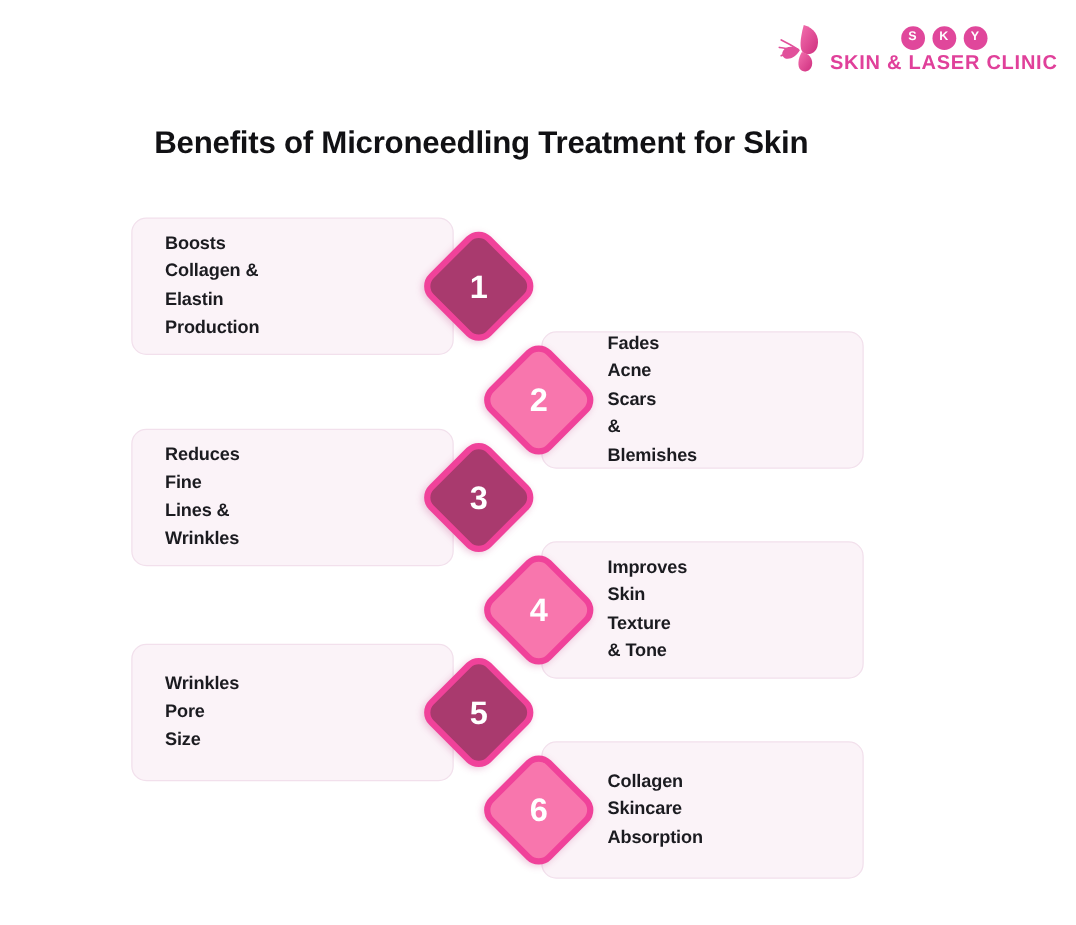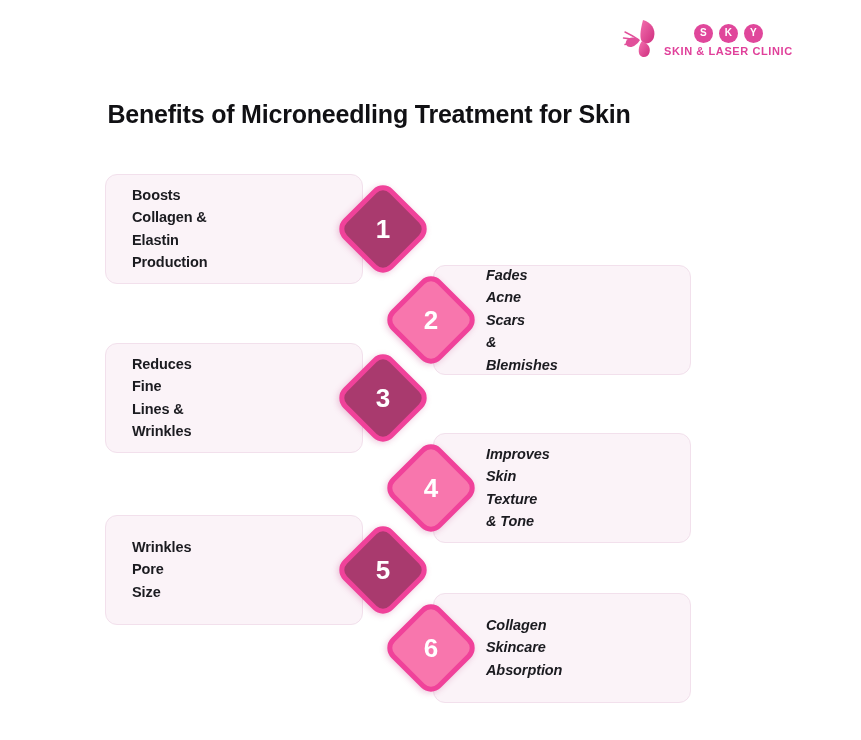--- a/index.html
+++ b/index.html
@@ -50,32 +50,32 @@
     background: #e0479b;
     color: #ffffff;
     font-size: 10px;
     font-weight: bold;
     display: flex;
     align-items: center;
     justify-content: center;
     line-height: 1;
   }
   .logo-sub {
-    font-size: 11px;
+    font-size: 16px;
     font-weight: bold;
     color: #e0409a;
     letter-spacing: 0.6px;
     white-space: nowrap;
   }
 
   
   .page-title {
     position: absolute;
     top: 100px;
-    left: 0;
+    left: 16px;
     width: 738px;
     text-align: center;
     font-size: 25px;
     font-weight: bold;
     color: #111114;
     letter-spacing: -0.2px;
   }
 
   
   .board {
@@ -114,21 +114,20 @@
   }
   .row.left .card-text {
     left: 27px;
     top: 50%;
     transform: translateY(-50%);
   }
   .row.right .card-text {
     left: 75px;
     top: 50%;
     transform: translateY(-50%);
-    font-style: italic;
   }
 
   .diamond {
     position: absolute;
     width: 70px;
     height: 70px;
     border-radius: 14px;
     transform: rotate(45deg);
     box-sizing: border-box;
     border: 5px solid #f0429a;

